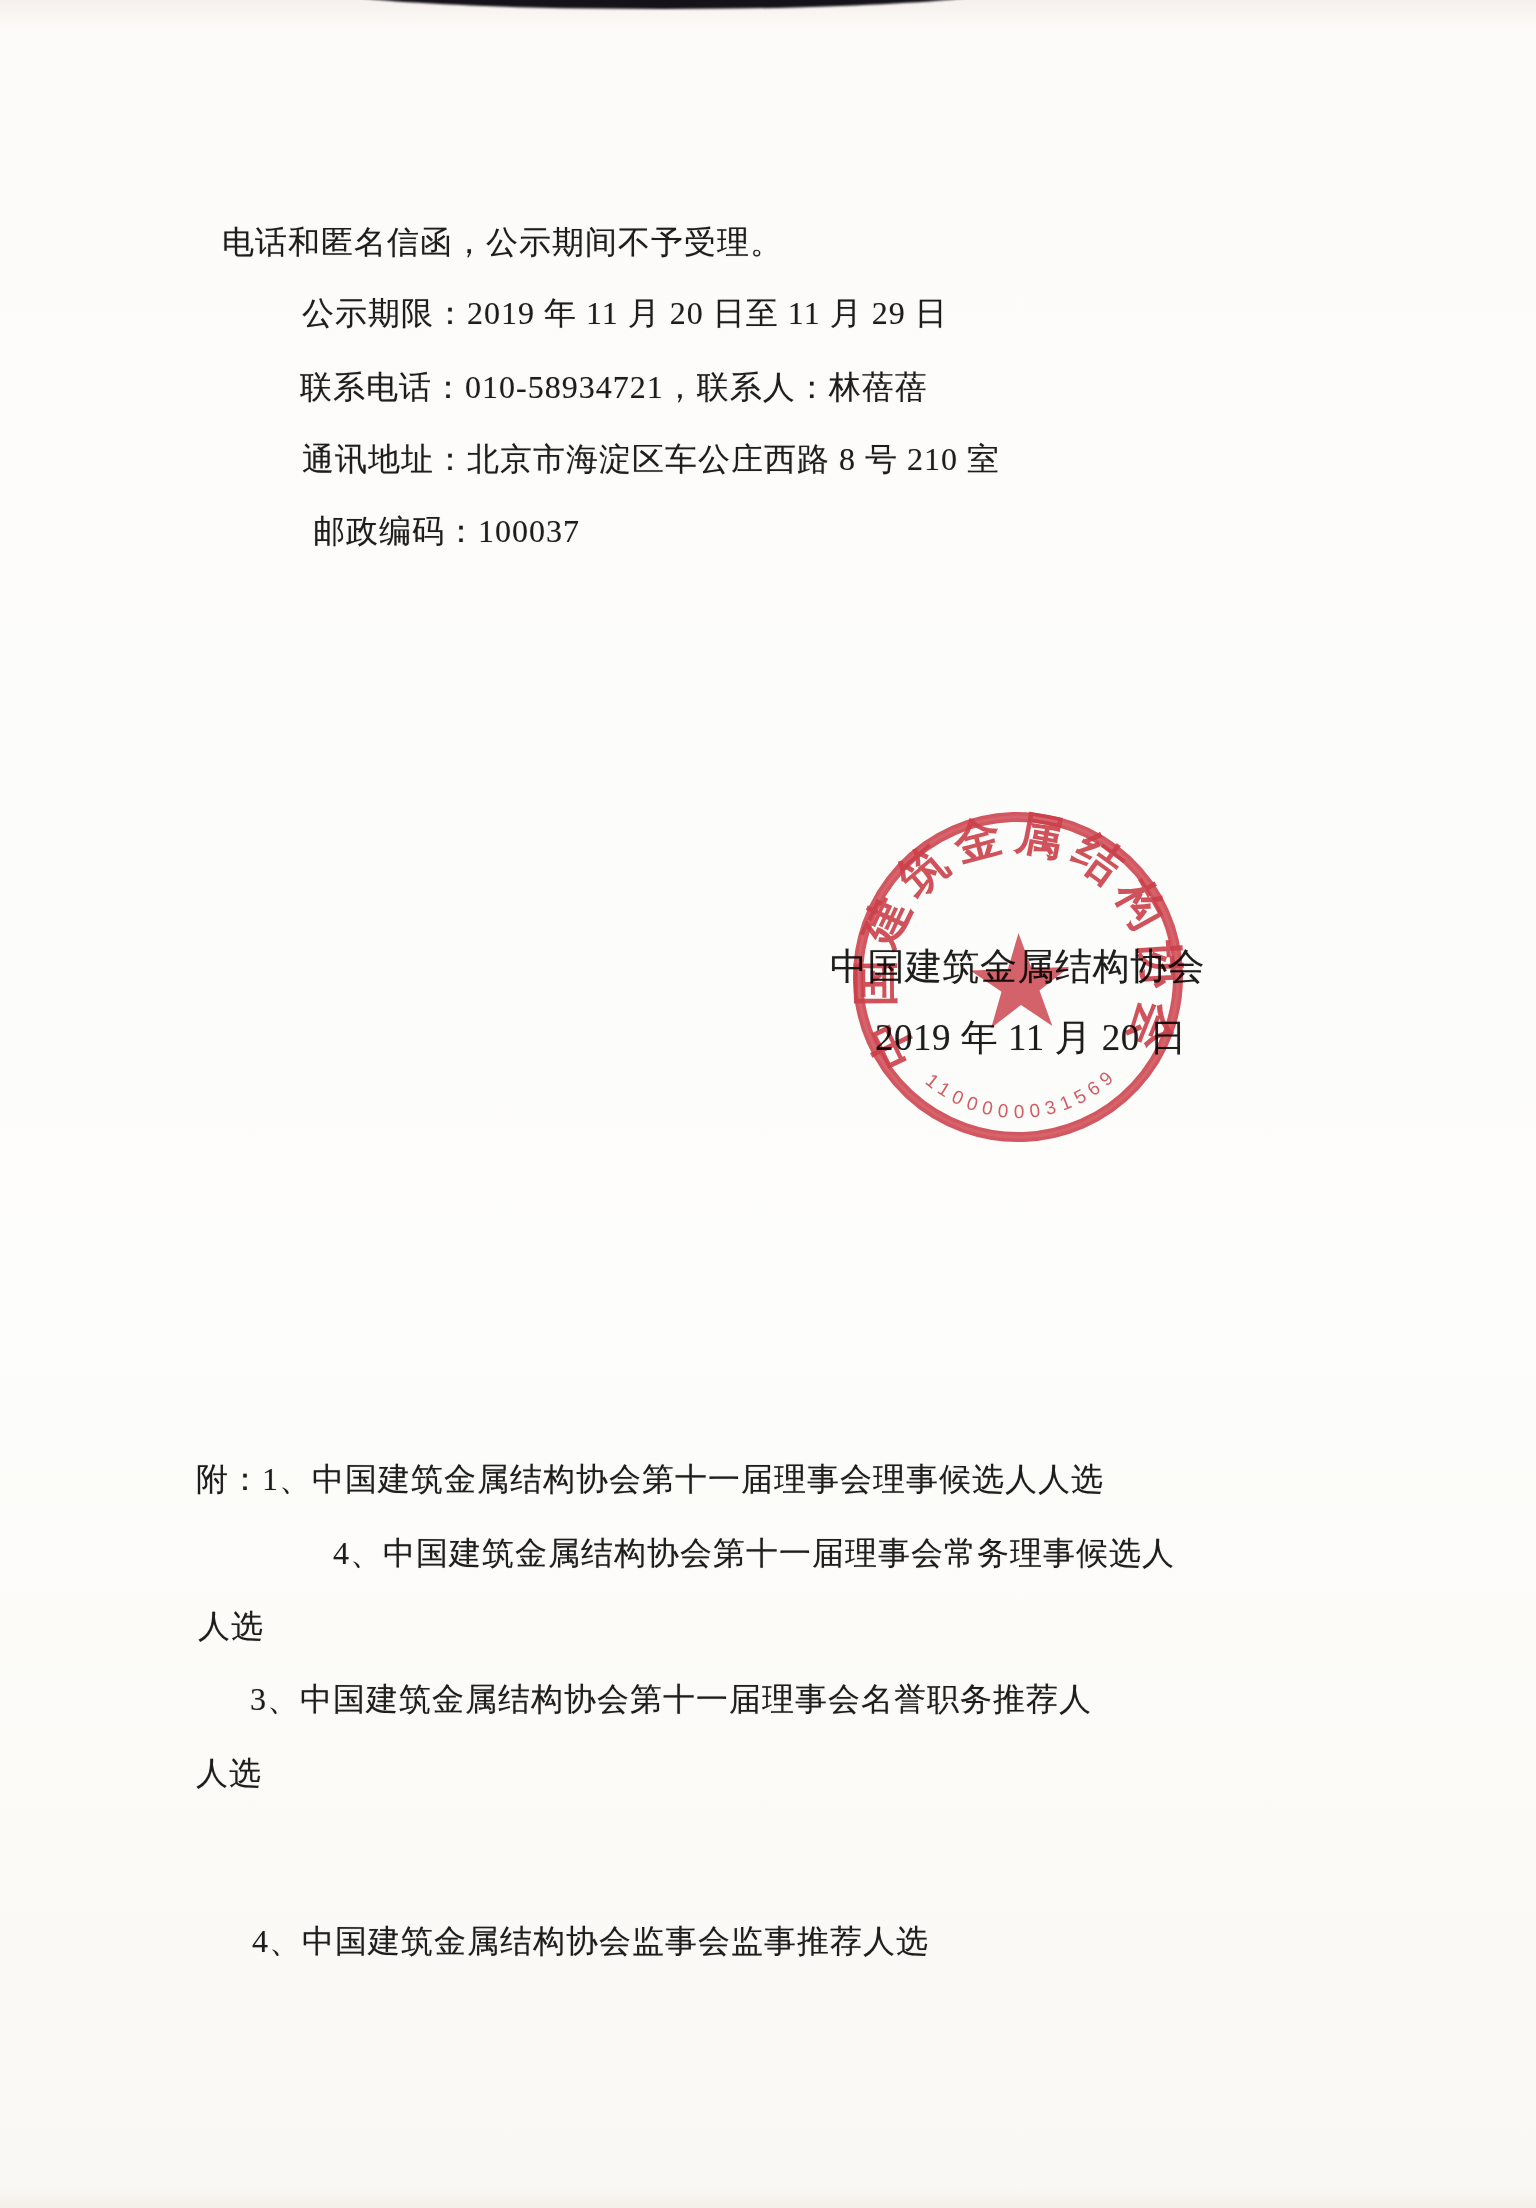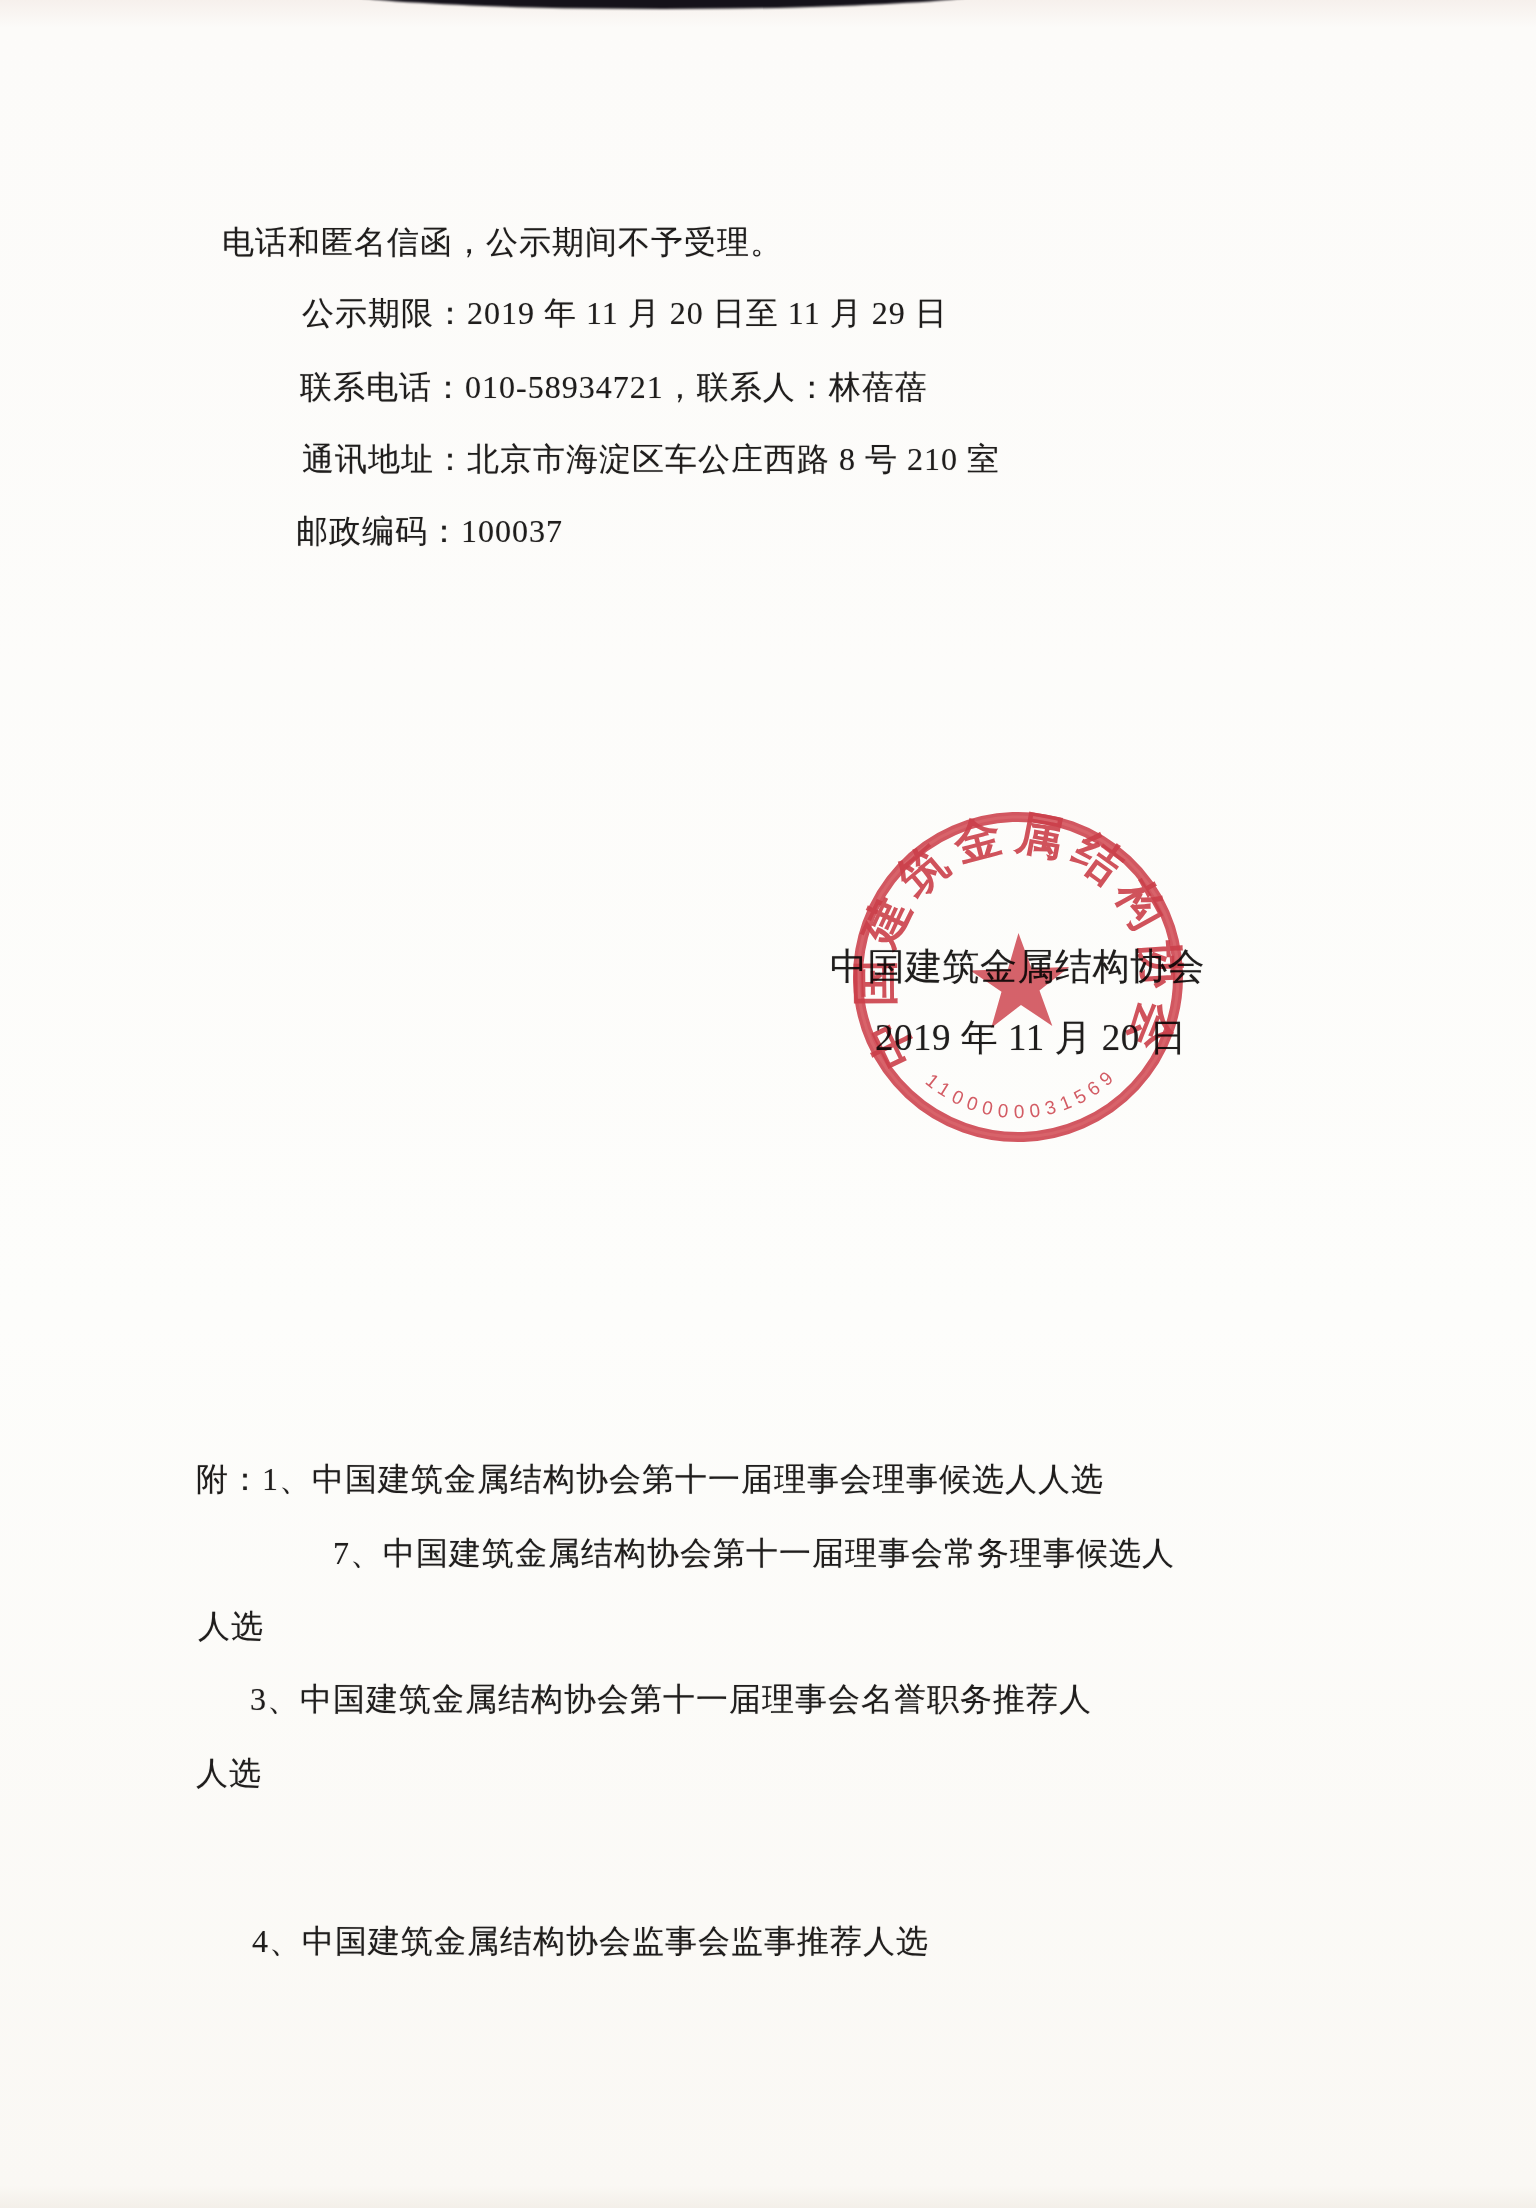--- a/index.html
+++ b/index.html
@@ -45,29 +45,29 @@
   <div class="scan-edge"></div>
 
   <div class="txt" style="left:222px;top:225px;">电话和匿名信函，公示期间不予受理。</div>
 
   <div class="txt" style="left:302px;top:296px;text-align:center;">公示期限：2019 年 11 月 20 日至 11 月 29 日</div>
 
   <div class="txt" style="left:300px;top:370px;">联系电话：010-58934721，联系人：林蓓蓓</div>
 
   <div class="txt" style="left:302px;top:442px;">通讯地址：北京市海淀区车公庄西路 8 号 210 室</div>
 
-  <div class="txt" style="left:296px;top:514px;text-align:right;">邮政编码：100037</div>
+  <div class="txt" style="left:313px;top:514px;text-align:right;">邮政编码：100037</div>
 
   <div class="txt sig" style="left:830px;top:947px;">中国建筑金属结构协会</div>
 
   <div class="txt sig" style="left:860px;top:1018px;margin-left:15px;">2019 年 11 月 20 日</div>
 
   <div class="txt" style="left:196px;top:1462px;">附：1、中国建筑金属结构协会第十一届理事会理事候选人人选</div>
 
-  <div class="txt" style="left:333px;top:1536px;">7、中国建筑金属结构协会第十一届理事会常务理事候选人</div>
+  <div class="txt" style="left:333px;top:1536px;">4、中国建筑金属结构协会第十一届理事会常务理事候选人</div>
 
   <div class="txt" style="left:198px;top:1609px;">人选</div>
 
   <div class="txt" style="left:250px;top:1682px;">3、中国建筑金属结构协会第十一届理事会名誉职务推荐人</div>
 
   <div class="txt" style="left:196px;top:1756px;">人选</div>
 
   <div class="txt" style="left:252px;top:1924px;">4、中国建筑金属结构协会监事会监事推荐人选</div>
 
   <div class="stamp">

